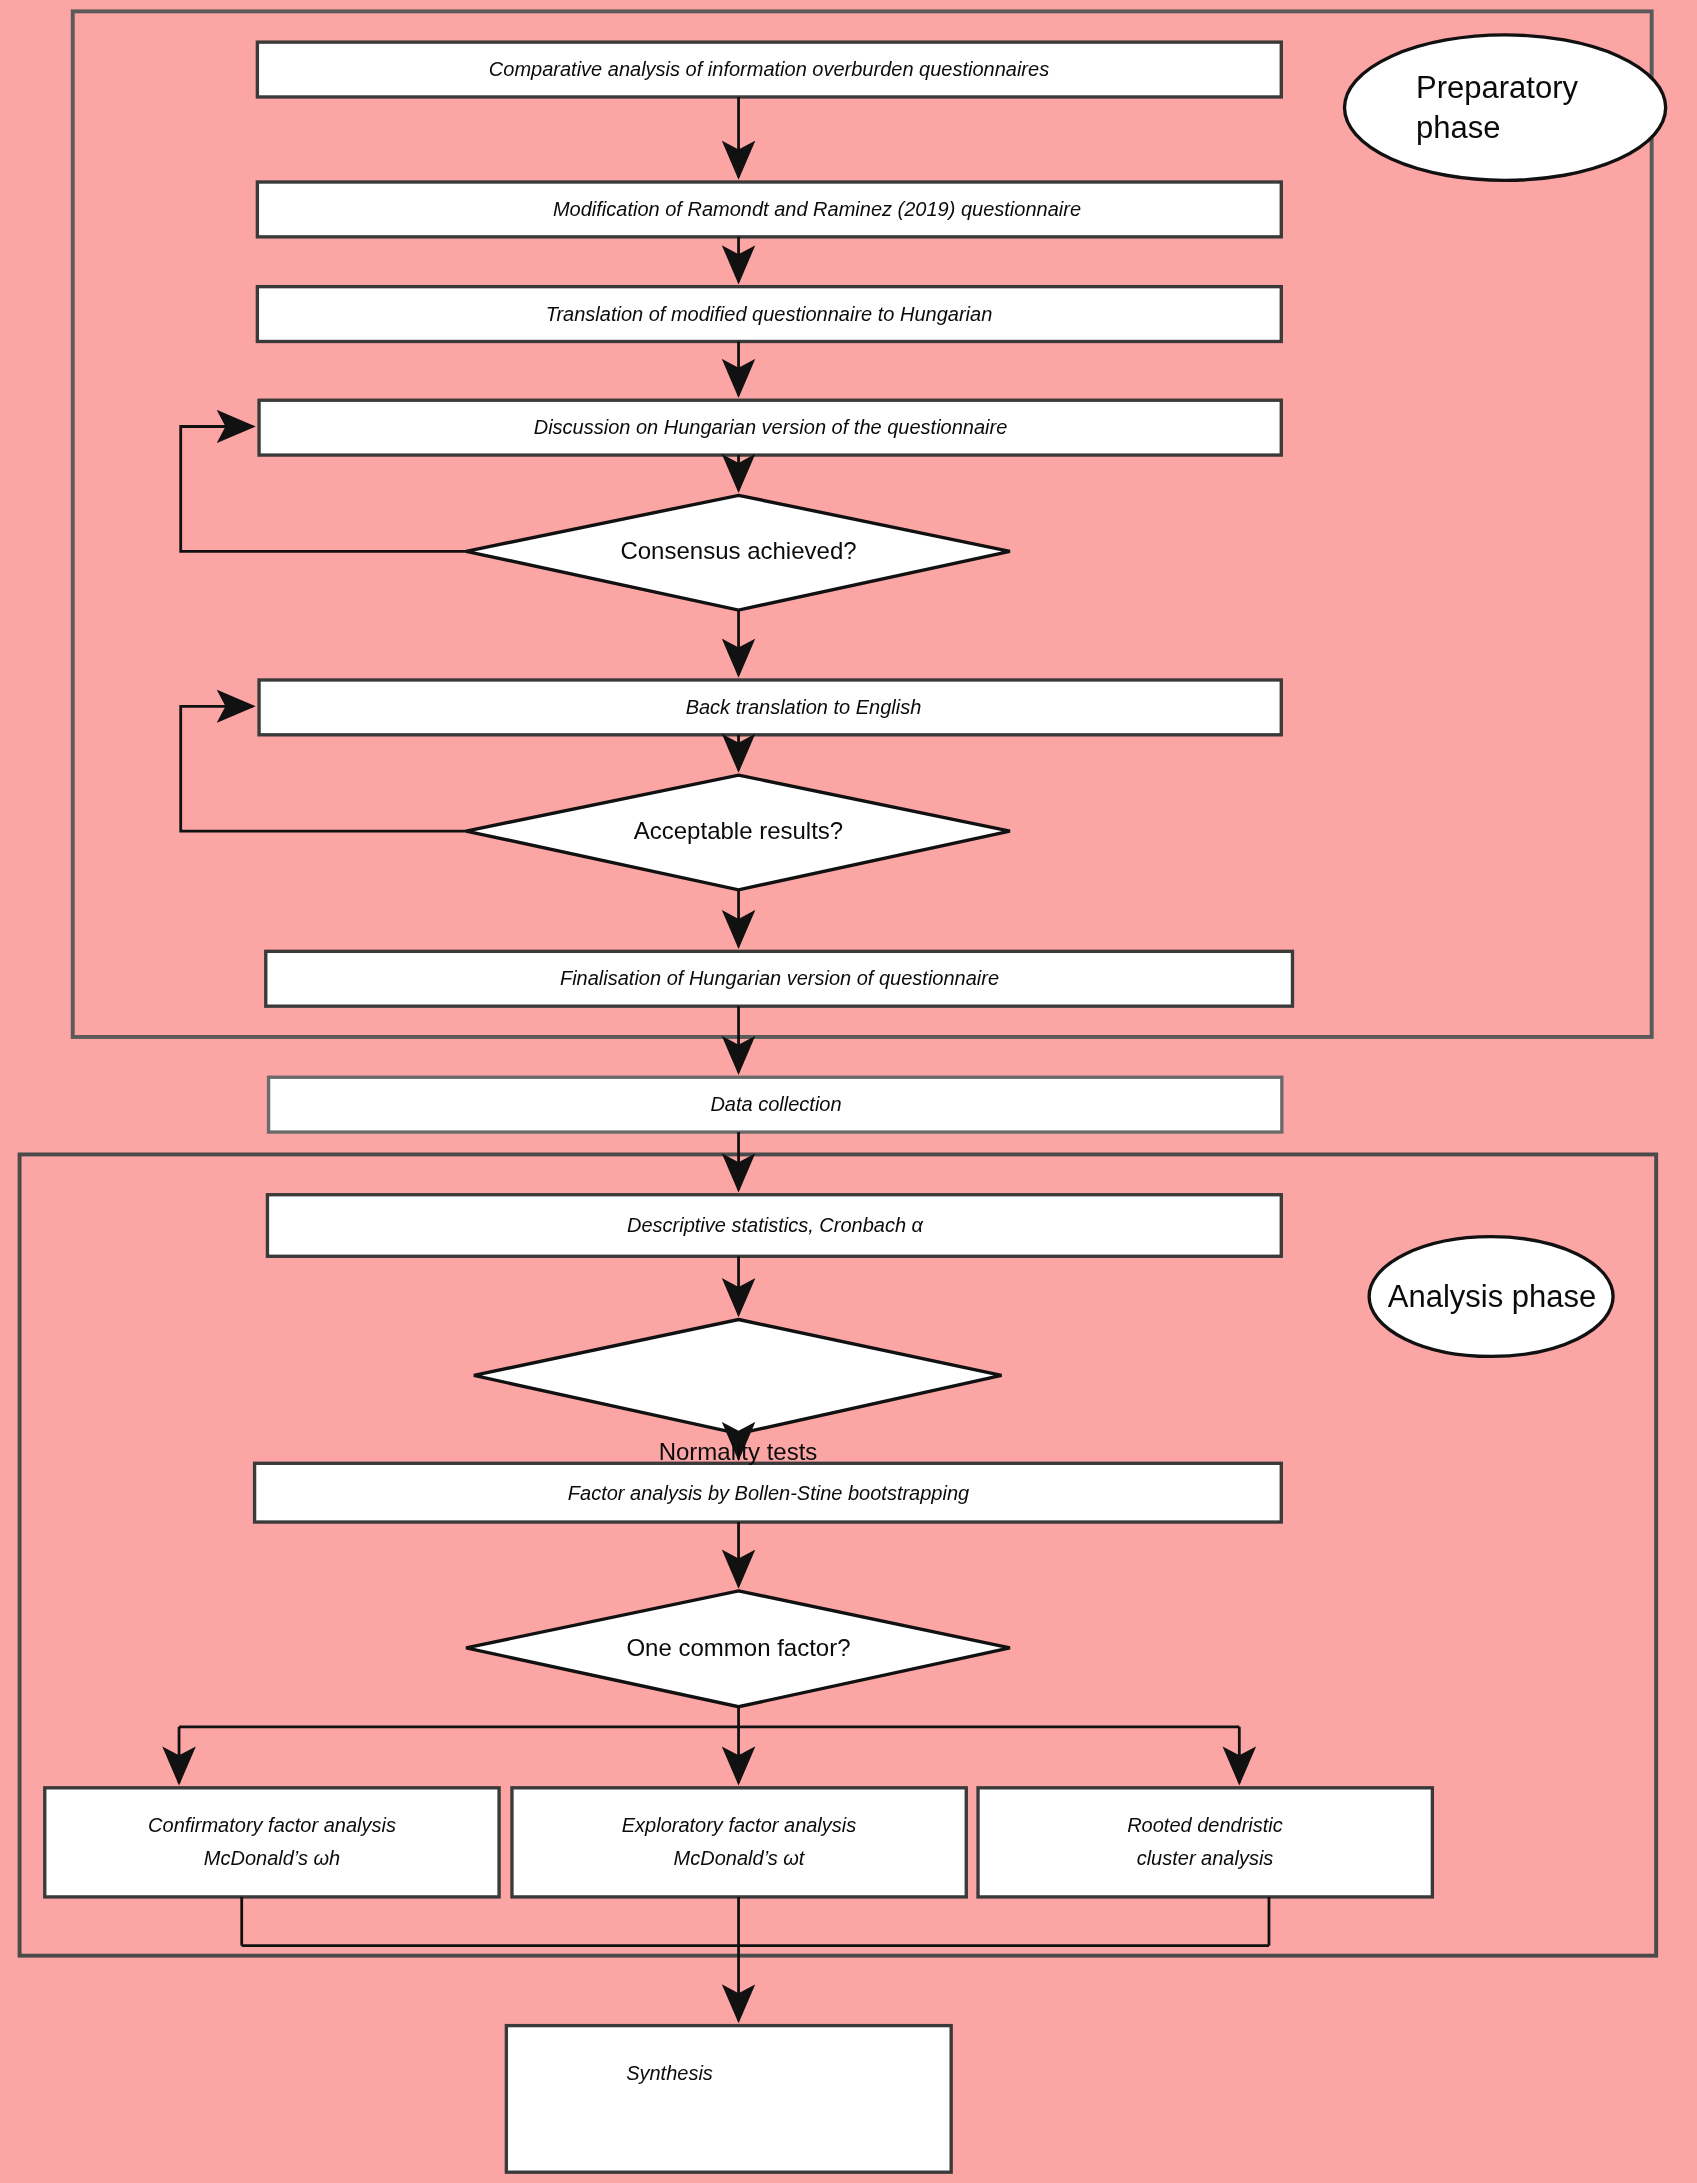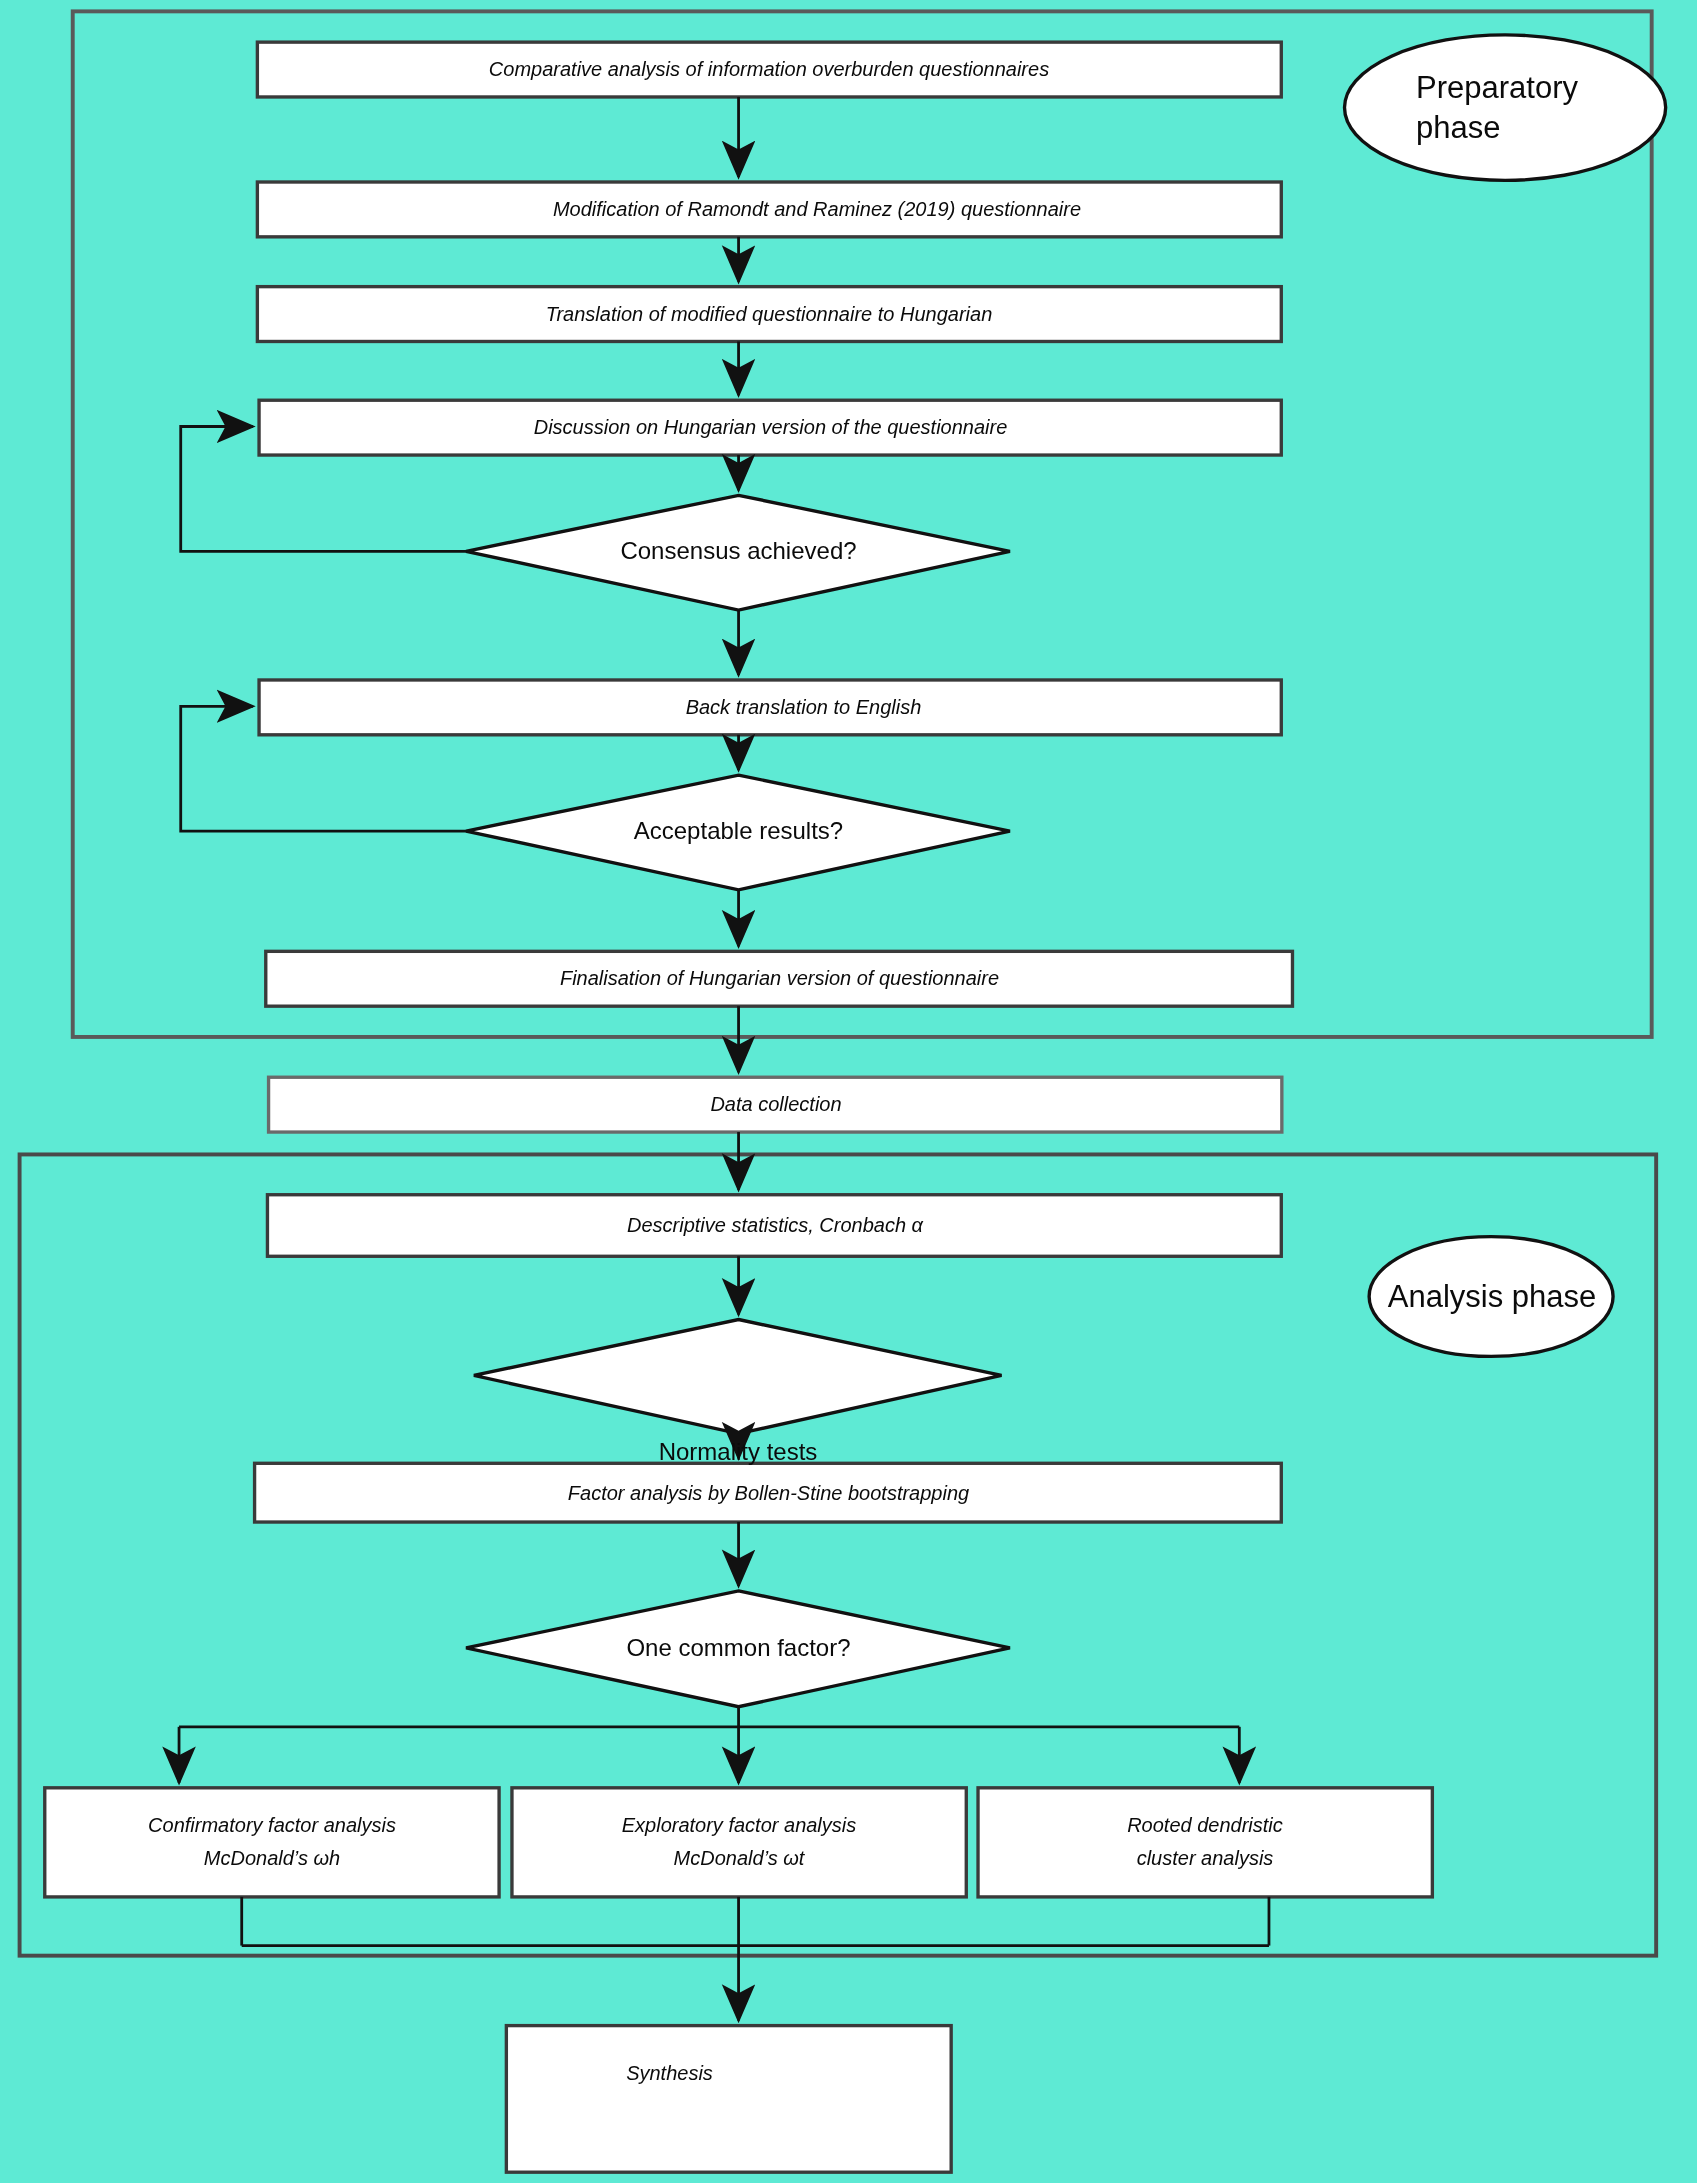--- a/index.html
+++ b/index.html
@@ -1,16 +1,16 @@
 <!DOCTYPE html>
 <html style="font-size:9px"><head>
 <meta charset="utf-8">
 <style>
   html,body{margin:0;padding:0;background:#fff;}
-  #stage{position:relative;width:1697px;height:2183px;background:#5eead4;
+  #stage{position:relative;width:1697px;height:2183px;background:#fca5a5;
          font-family:"Liberation Sans","DejaVu Sans",sans-serif;overflow:hidden;}
   svg#flow{position:absolute;left:0;top:0;width:1697px;height:2183px;}
   .nodetext{position:absolute;display:flex;align-items:center;justify-content:center;
             text-align:center;color:#0b0b0b;line-height:1.28;pointer-events:none;}
   .boxtext{font-size:20px;font-style:italic;}
   .diamondtext{font-size:24px;}
   .phasetext{font-size:31px;}
   .multiline{flex-direction:column;}
 </style>
 </head>

